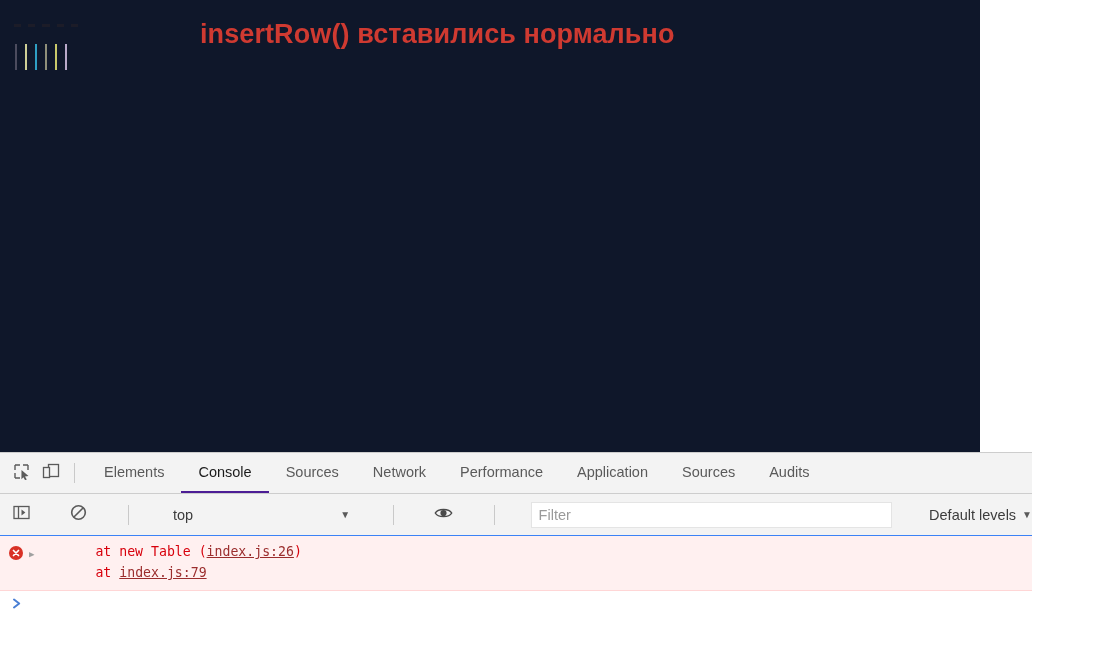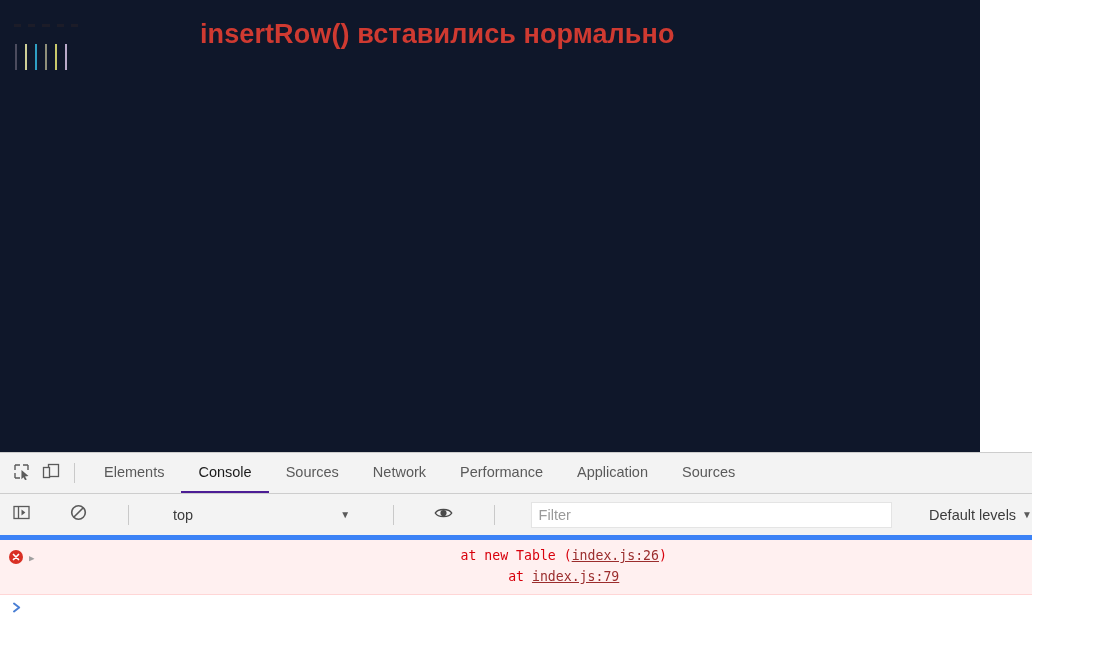--- a/index.html
+++ b/index.html
@@ -128,21 +128,21 @@
   }
   .dt-tab.active {
     color: #1a1a1a;
     border-bottom: 2px solid #4c1d95;
   }
 
   
   .dt-filterbar {
     height: 41px;
     background: #f3f3f3;
-    border-bottom: 5px solid #3b82f6;
+    border-bottom: 1px solid #3b82f6;
     display: flex;
     align-items: center;
     padding-left: 8px;
     flex: 0 0 auto;
     gap: 29px;
   }
   .fb-btn {
     width: 31px;
     height: 31px;
     display: flex;
@@ -224,21 +224,21 @@
   .err-arrow {
     color: #a0a0a0;
     font-size: 9px;
     margin: 4px 3px 0 0;
     flex: 0 0 auto;
     cursor: pointer;
     line-height: 19px;
   }
   .err-body { flex: 1 1 auto; }
   .err-line { white-space: pre; }
-  .err-indent { padding-left: 58px; text-align: center; }
+  .err-indent { padding-left: 58px; }
   .err-link {
     color: #9b2d2d;
     text-decoration: underline;
     cursor: pointer;
   }
   .console-prompt {
     display: flex;
     align-items: center;
     height: 28px;
     padding-left: 12px;
@@ -318,20 +318,23 @@
       </div>
       <div class="dt-tab">
         <span>Performance</span>
       </div>
       <div class="dt-tab">
         <span>Application</span>
       </div>
       <div class="dt-tab">
         <span>Sources</span>
       </div>
+      <div class="dt-tab">
+        <span>Audits</span>
+      </div>
     </div>
   </div>
 
   <div class="dt-filterbar">
 
     <div class="fb-btn">
       <span>
         <svg width="17" height="15" viewBox="0 0 17 15">
           <rect x="1" y="1.5" width="15" height="12" stroke="#5a5a5a" stroke-width="1.3" fill="none"></rect>
           <line x1="5.5" y1="1.5" x2="5.5" y2="13.5" stroke="#5a5a5a" stroke-width="1.3"></line>

